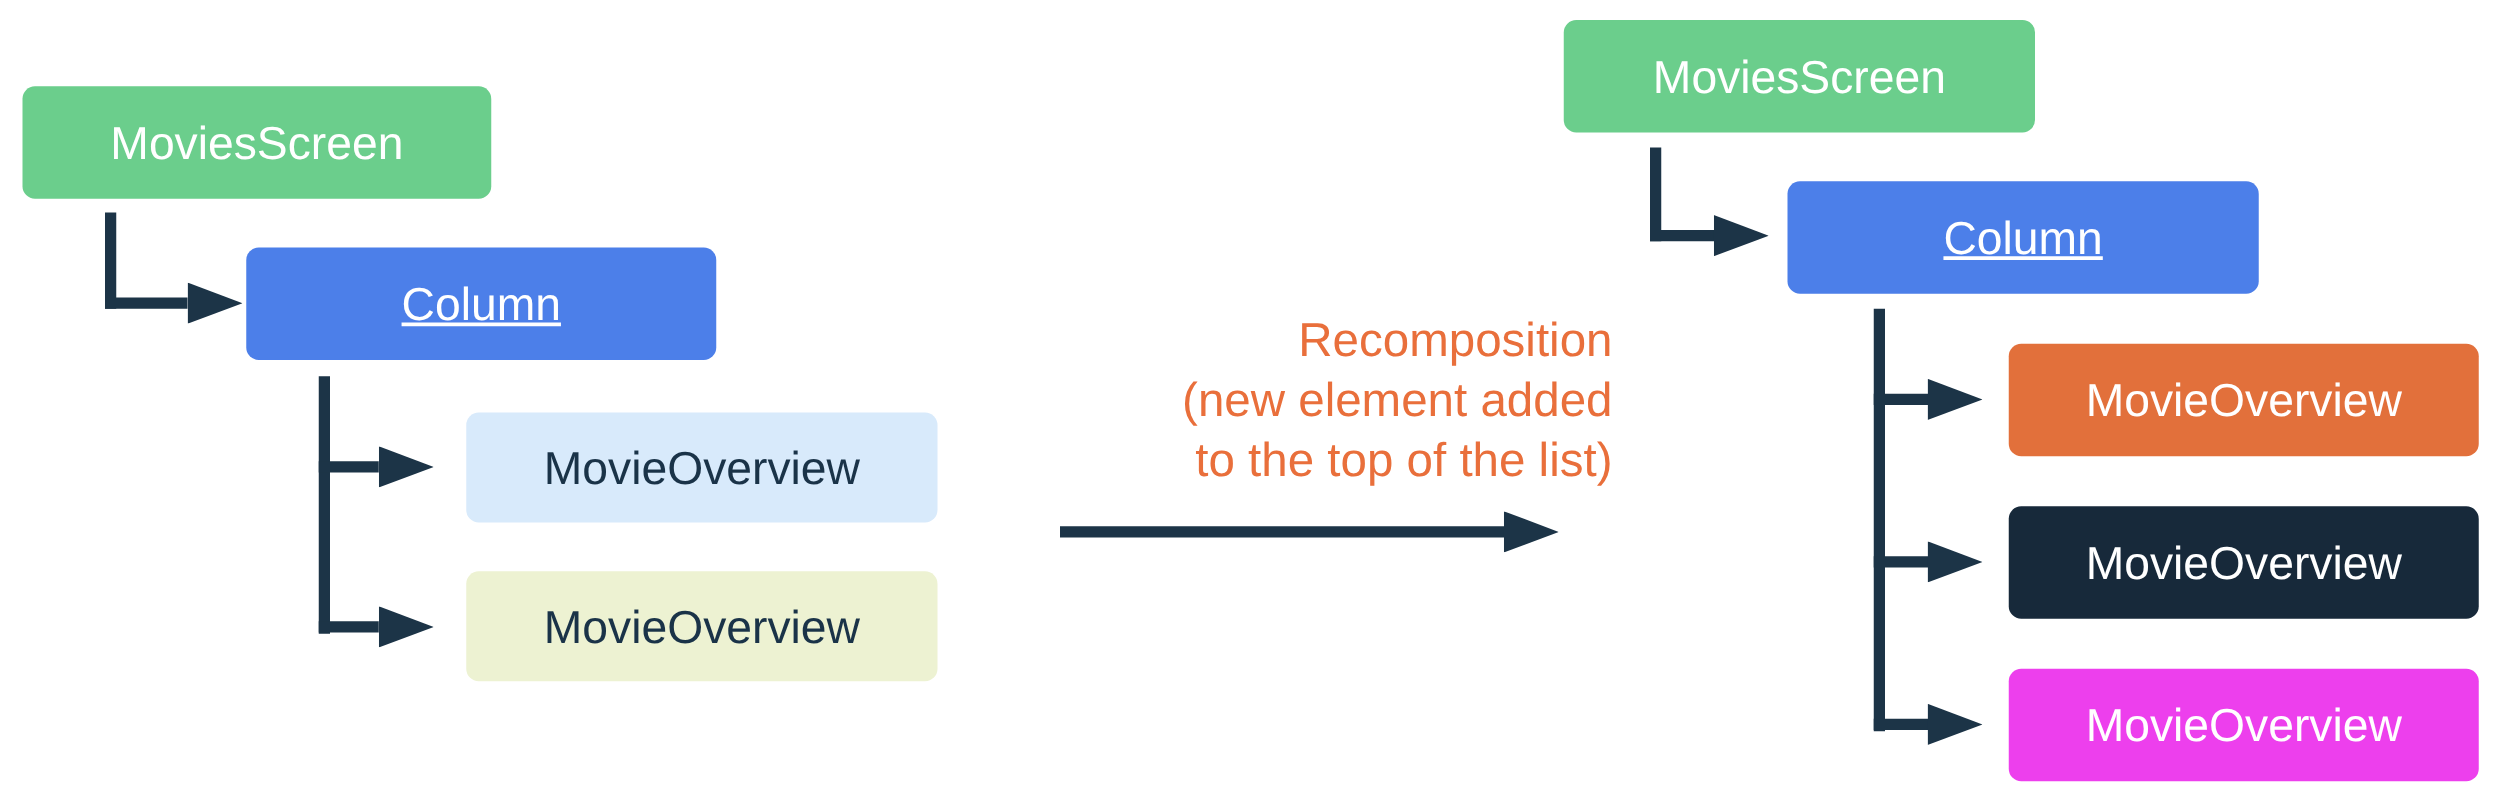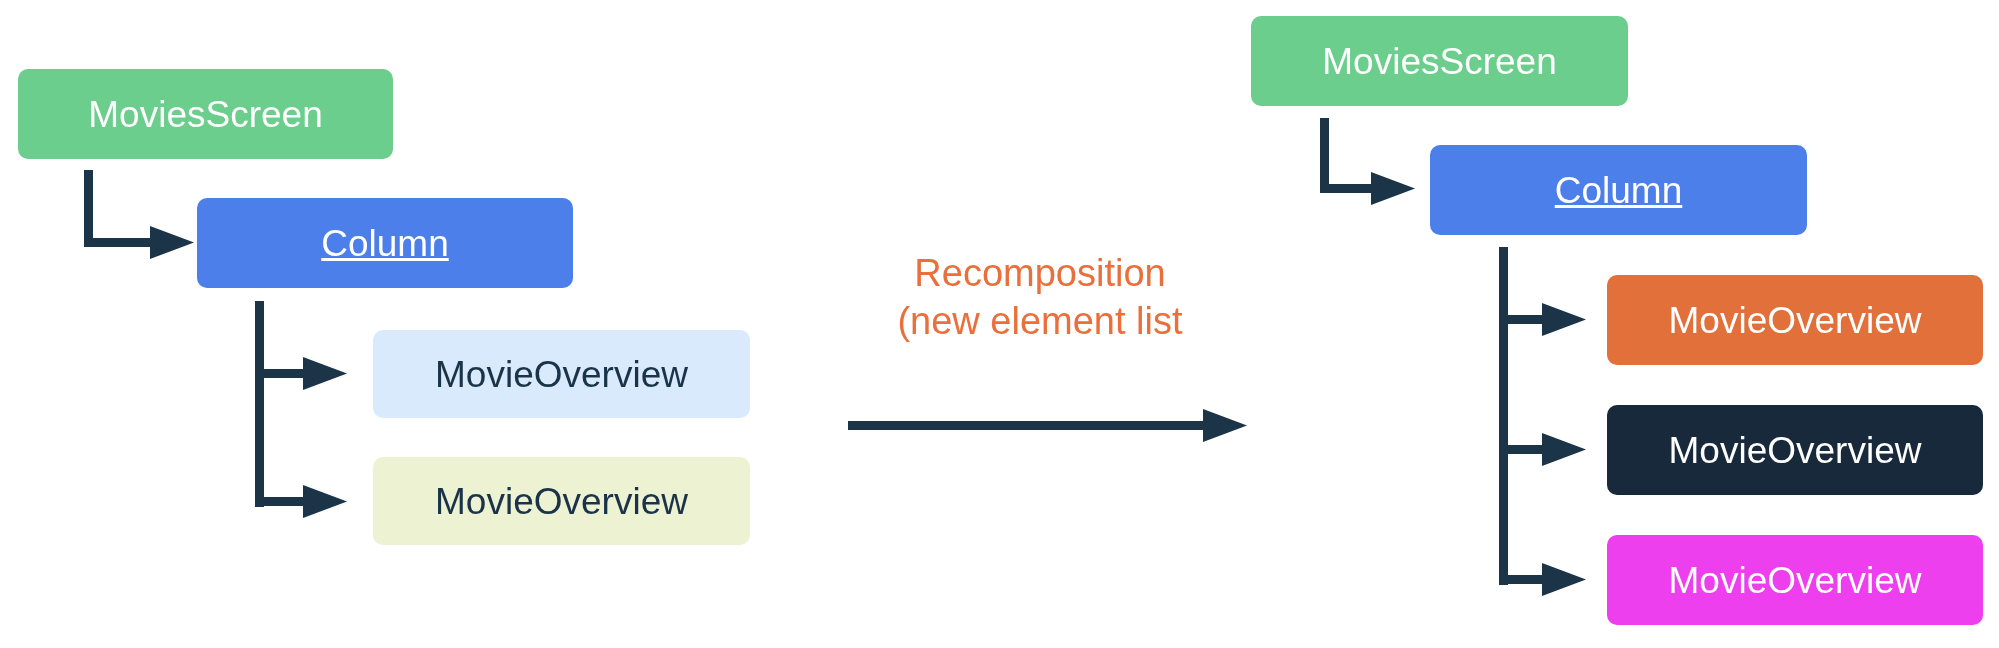--- a/index.html
+++ b/index.html
@@ -33,21 +33,21 @@
   }
   .arrow-head{
     position:absolute;
     background:var(--connector);
     clip-path:polygon(0 0, 100% 50%, 0 100%);
     width:44px;height:33px;
   }
   .caption{
     position:absolute;
     left:790px;top:249px;width:500px;
-    text-align:center;
+    text-align:right;
     color:var(--caption_orange);
     font-size:38px;
     line-height:48px;
   }
 </style>
 </head>
 <body>
 
 <div class="canvas">
 
@@ -73,21 +73,22 @@
     <div class="node bg-light_blue label-dark" style="left:373px;top:330px;width:377px;height:88px;">
       <span>MovieOverview</span>
     </div>
     <div class="node bg-pale_yellow label-dark" style="left:373px;top:457px;width:377px;height:88px;">
       <span>MovieOverview</span>
     </div>
   </div>
 
   <div class="caption">
     <div>Recomposition</div>
-    <div>(new element list</div>
+    <div>(new element added</div>
+    <div>to the top of the list)</div>
   </div>
   <div class="bar" style="left:848px;top:421px;width:357px;height:9px;"></div>
   <div class="arrow-head" style="left:1203px;top:409px;"></div>
 
   <div>
     <div class="node bg-green label-light" style="left:1251px;top:16px;width:377px;height:90px;">
       <span>MoviesScreen</span>
     </div>
 
     <div class="bar" style="left:1320px;top:118px;width:9px;height:75px;"></div>

